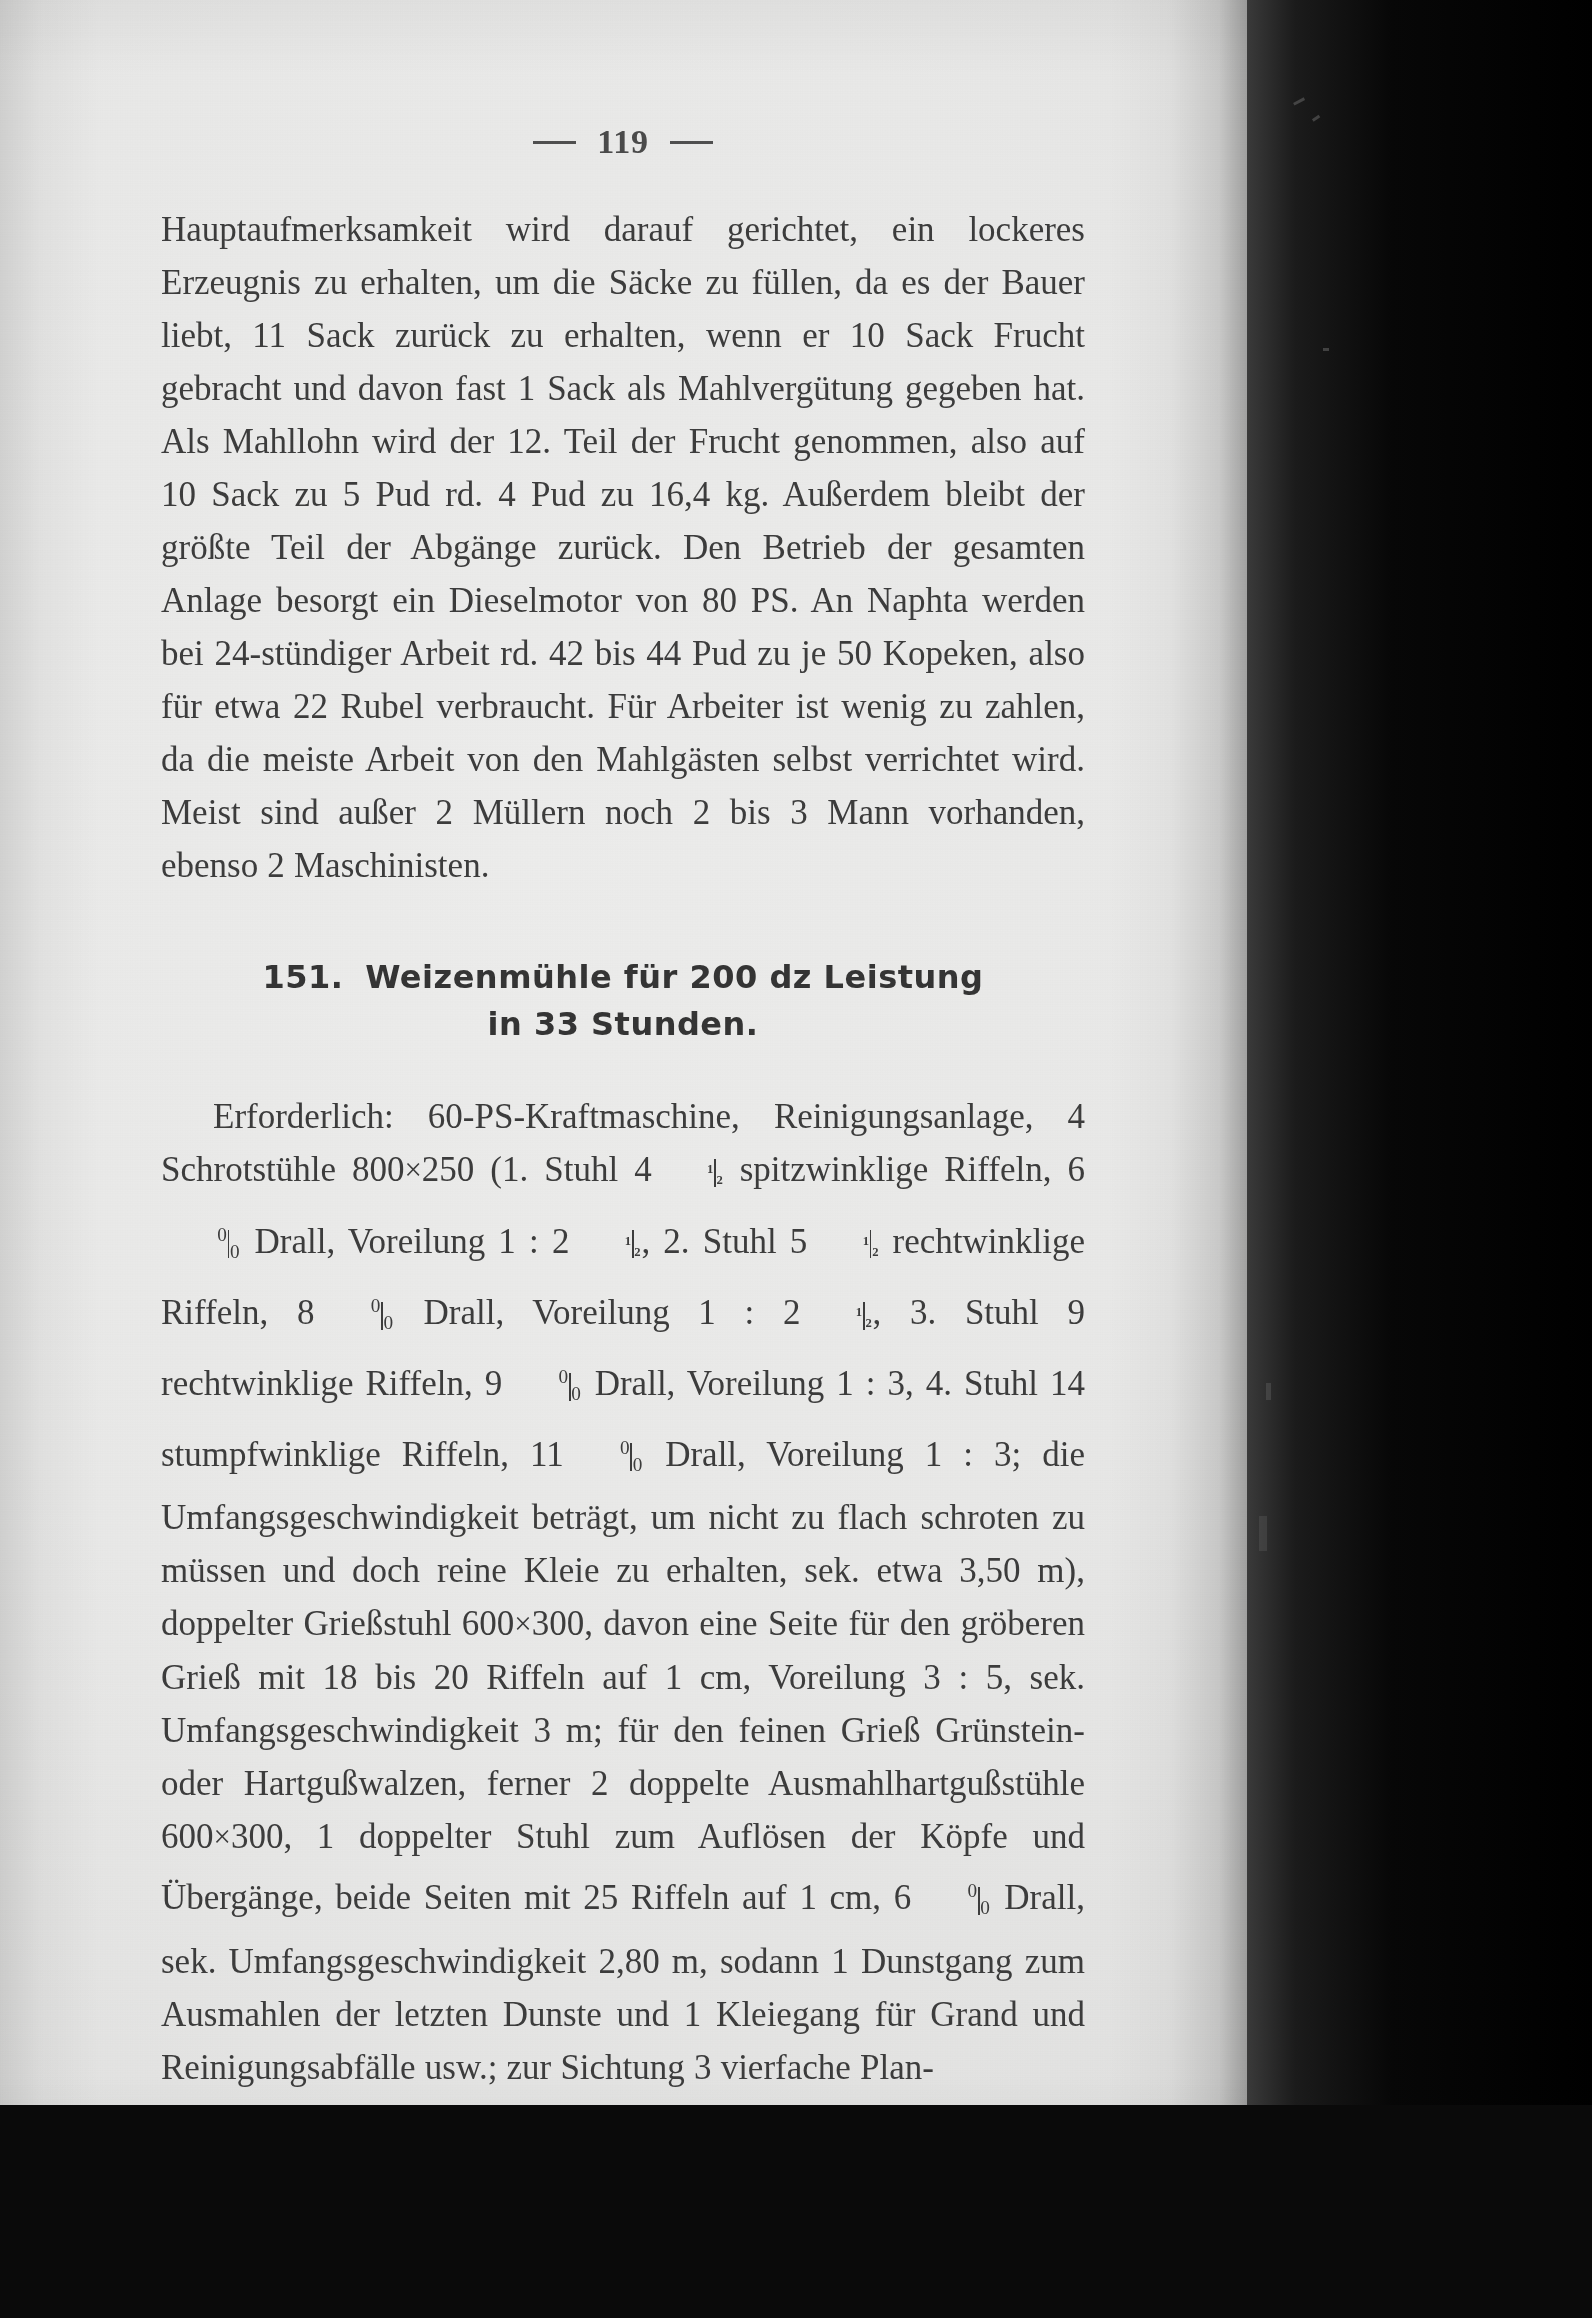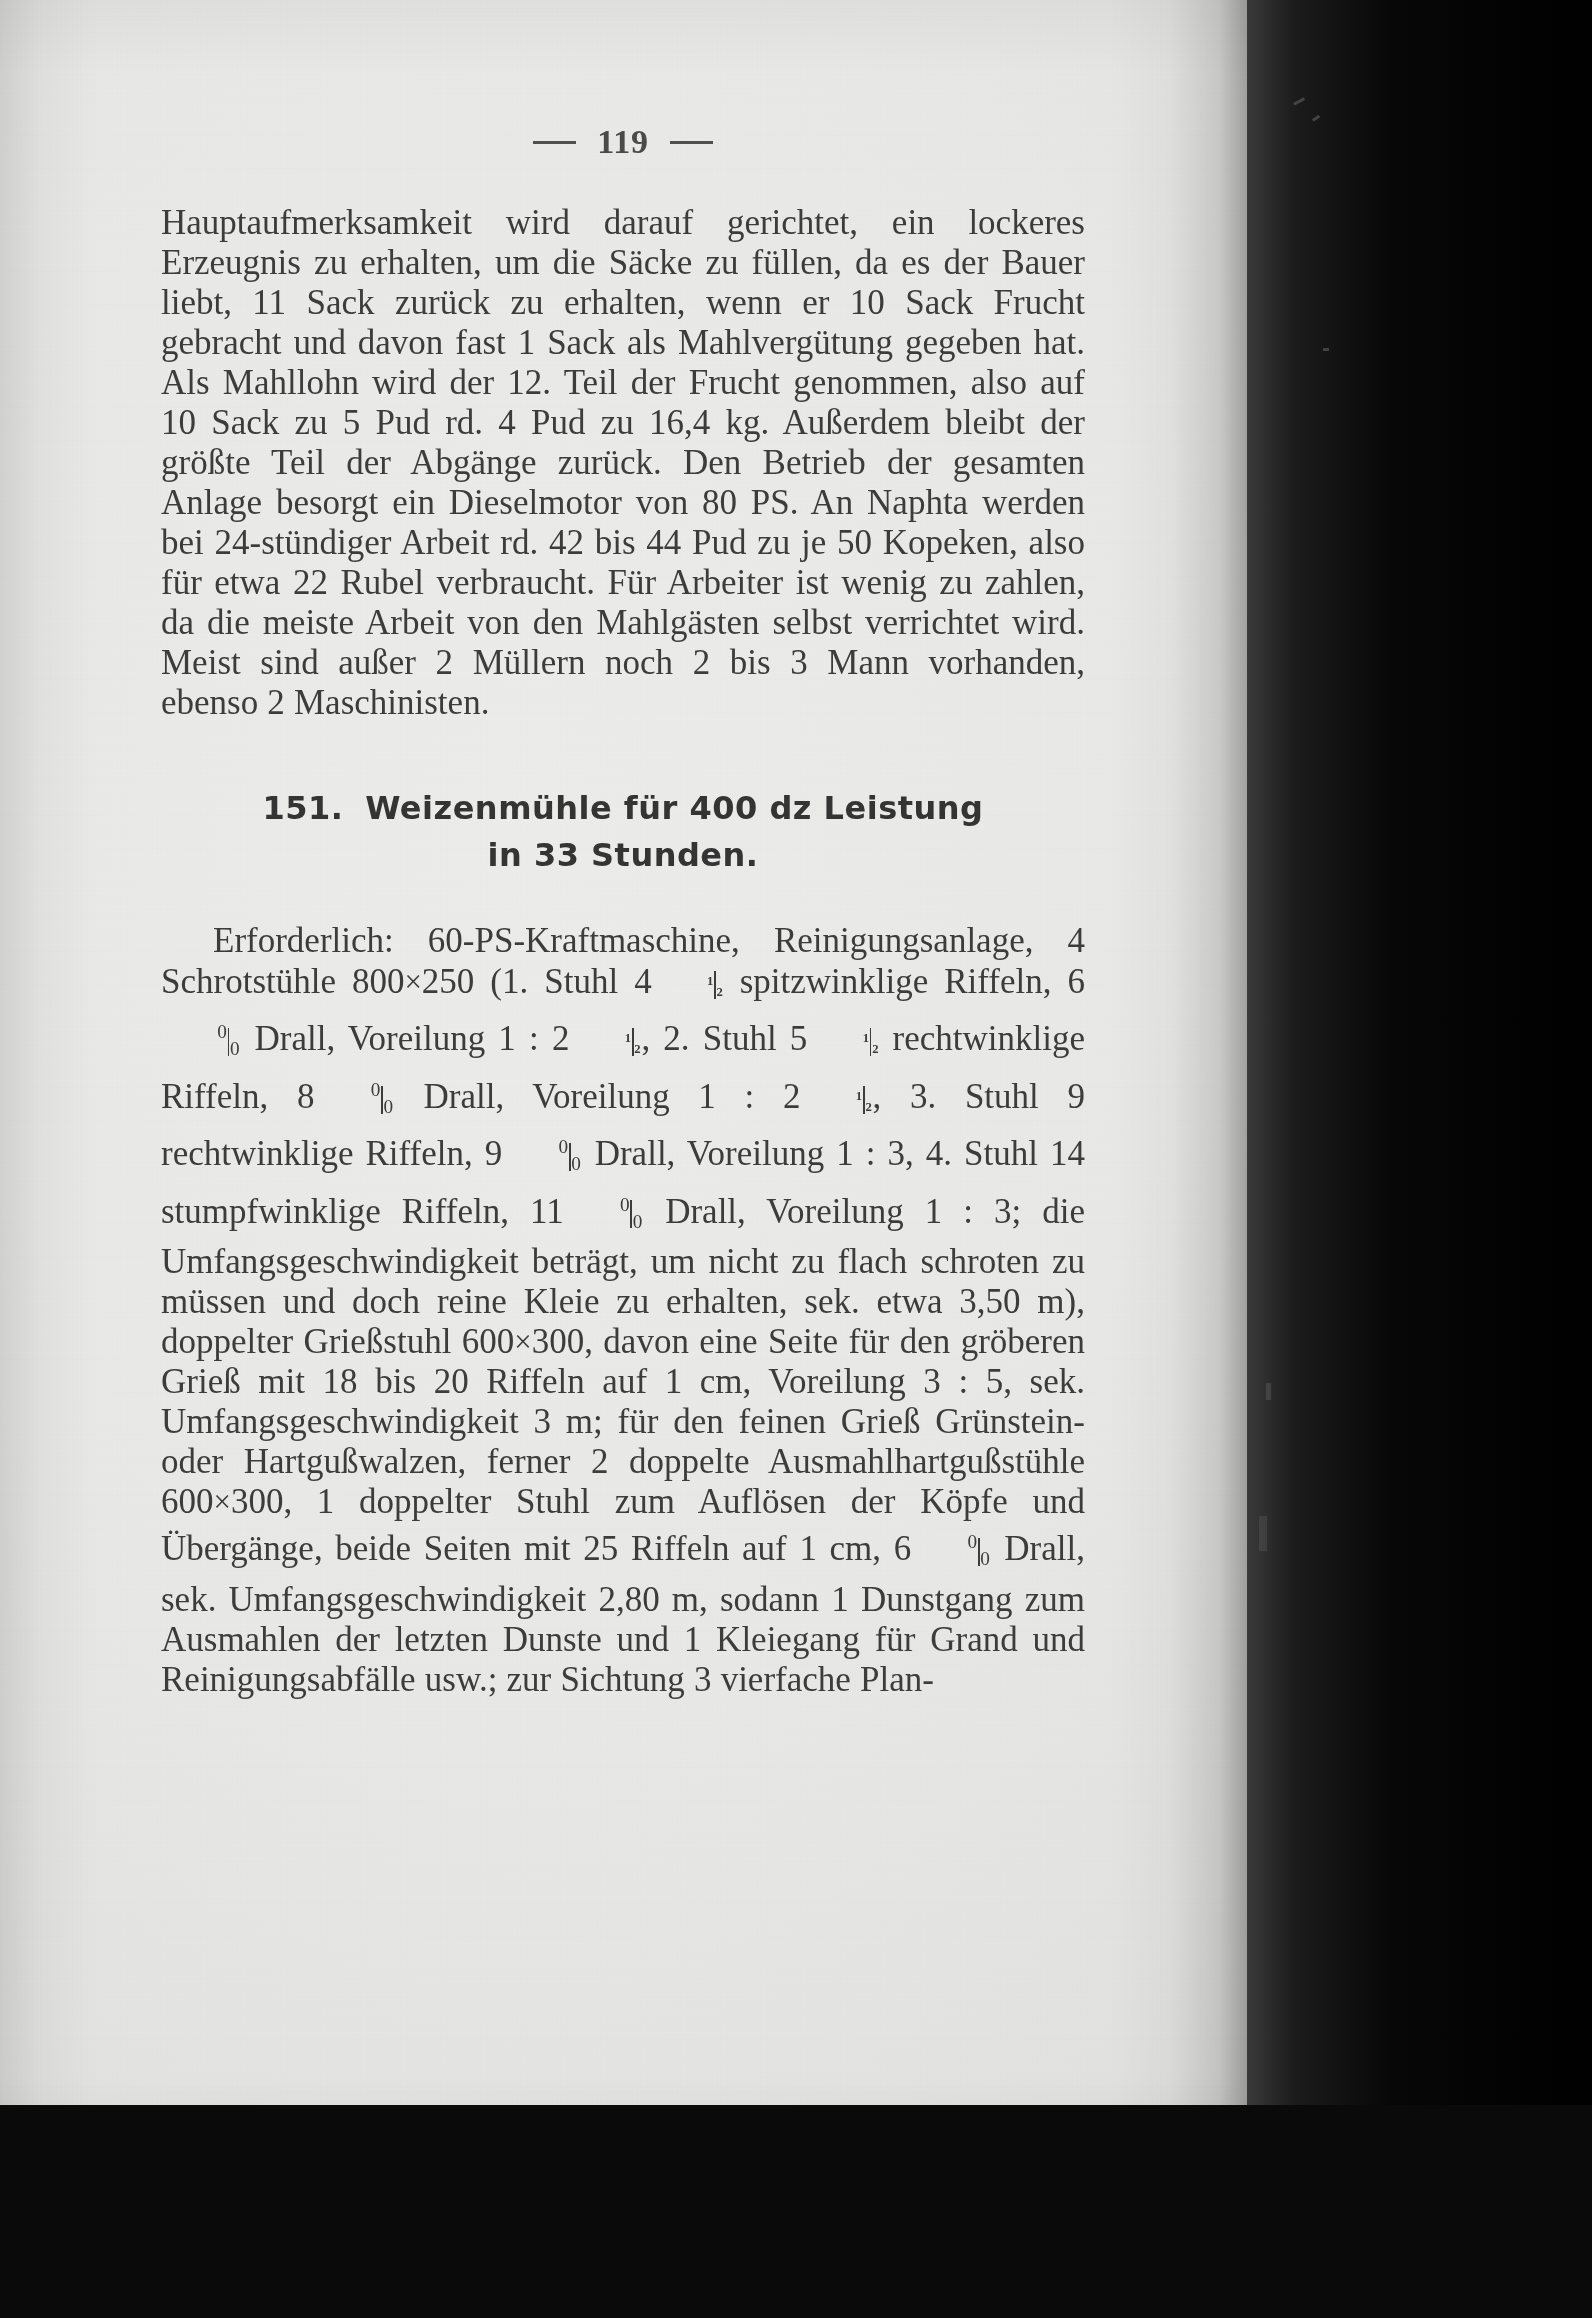--- a/index.html
+++ b/index.html
@@ -119,21 +119,21 @@
     vertical-align: 9.2px;
     margin: 0 21.7px;
   }
   .folio .num {
     font-weight: 600;
   }
 
   p.body {
     margin: 0;
     font-size: 35px;
-    line-height: 40px;
+    line-height: 53px;
     color: #3c3c3c;
     text-align: justify;
     text-align-last: left;
     word-spacing: 0.4px;
     -webkit-font-smoothing: none;
   }
 
   p.para-1 {
     margin-top: 42px;
   }
@@ -239,21 +239,21 @@
   <div class="content">
 
     <div class="folio">
       <span class="dash"></span><span class="num">119</span><span class="dash"></span>
     </div>
 
     <p class="body para-1">Hauptaufmerksamkeit wird darauf gerichtet, ein lockeres Erzeugnis zu erhalten, um die Säcke zu füllen, da es der Bauer liebt, 11 Sack zurück zu erhalten, wenn er 10 Sack Frucht gebracht und davon fast 1 Sack als Mahlvergütung gegeben hat. Als Mahllohn wird der 12. Teil der Frucht genommen, also auf 10 Sack zu 5 Pud rd. 4 Pud zu 16,4 kg. Außerdem bleibt der größte Teil der Abgänge zurück. Den Betrieb der gesamten Anlage besorgt ein Dieselmotor von 80 PS. An Naphta werden bei 24-stündiger Arbeit rd. 42 bis 44 Pud zu je 50 Kopeken, also für etwa 22 Rubel verbraucht. Für Arbeiter ist wenig zu zahlen, da die meiste Arbeit von den Mahlgästen selbst verrichtet wird. Meist sind außer 2 Müllern noch 2 bis 3 Mann vorhanden, ebenso 2 Maschinisten.</p>
 
     <div class="heading-wrap">
       <h2 class="section-heading">
-        <span class="num">151.</span><span>Weizenmühle für 400 dz Leistung</span>
+        <span class="num">151.</span><span>Weizenmühle für 200 dz Leistung</span>
       </h2>
       <h2 class="section-heading">in 33 Stunden.</h2>
     </div>
 
     <p class="body para-2"><span>Erforderlich: 60-PS-Kraftmaschine, Reinigungsanlage, 4 Schrotstühle 800</span><span class="times">×</span><span>250</span><span> (1. Stuhl 4</span><span class="frac"><span class="nume">1</span><span class="bar"></span><span class="deno">2</span></span><span> spitzwinklige Riffeln, 6</span><span class="pct"><span class="nume">0</span><span class="bar"></span><span class="deno">0</span></span><span> Drall, Voreilung 1 : 2</span><span class="frac"><span class="nume">1</span><span class="bar"></span><span class="deno">2</span></span><span>, 2. Stuhl 5</span><span class="frac"><span class="nume">1</span><span class="bar"></span><span class="deno">2</span></span><span> rechtwinklige Riffeln, 8</span><span class="pct"><span class="nume">0</span><span class="bar"></span><span class="deno">0</span></span><span> Drall, Voreilung 1 : 2</span><span class="frac"><span class="nume">1</span><span class="bar"></span><span class="deno">2</span></span><span>, 3. Stuhl 9 rechtwinklige Riffeln, 9</span><span class="pct"><span class="nume">0</span><span class="bar"></span><span class="deno">0</span></span><span> Drall, Voreilung 1 : 3, 4. Stuhl 14 stumpfwinklige Riffeln, 11</span><span class="pct"><span class="nume">0</span><span class="bar"></span><span class="deno">0</span></span><span> Drall, Voreilung 1 : 3; die Umfangsgeschwindigkeit beträgt, um nicht zu flach schroten zu müssen und doch reine Kleie zu erhalten, sek. etwa 3,50 m), doppelter Grießstuhl 600</span><span class="times">×</span><span>300</span><span>, davon eine Seite für den gröberen Grieß mit 18 bis 20 Riffeln auf 1 cm, Voreilung 3 : 5, sek. Umfangsgeschwindigkeit 3 m; für den feinen Grieß Grünstein- oder Hartgußwalzen, ferner 2 doppelte Ausmahlhartgußstühle 600</span><span class="times">×</span><span>300</span><span>, 1 doppelter Stuhl zum Auflösen der Köpfe und Übergänge, beide Seiten mit 25 Riffeln auf 1 cm, 6</span><span class="pct"><span class="nume">0</span><span class="bar"></span><span class="deno">0</span></span><span> Drall, sek. Umfangsgeschwindigkeit 2,80 m, sodann 1 Dunstgang zum Ausmahlen der letzten Dunste und 1 Kleiegang für Grand und Reinigungsabfälle usw.; zur Sichtung 3 vierfache Plan-</span></p>
 
   </div>
 
   <div class="grain"></div>
   <div class="edge-shade-top"></div>

